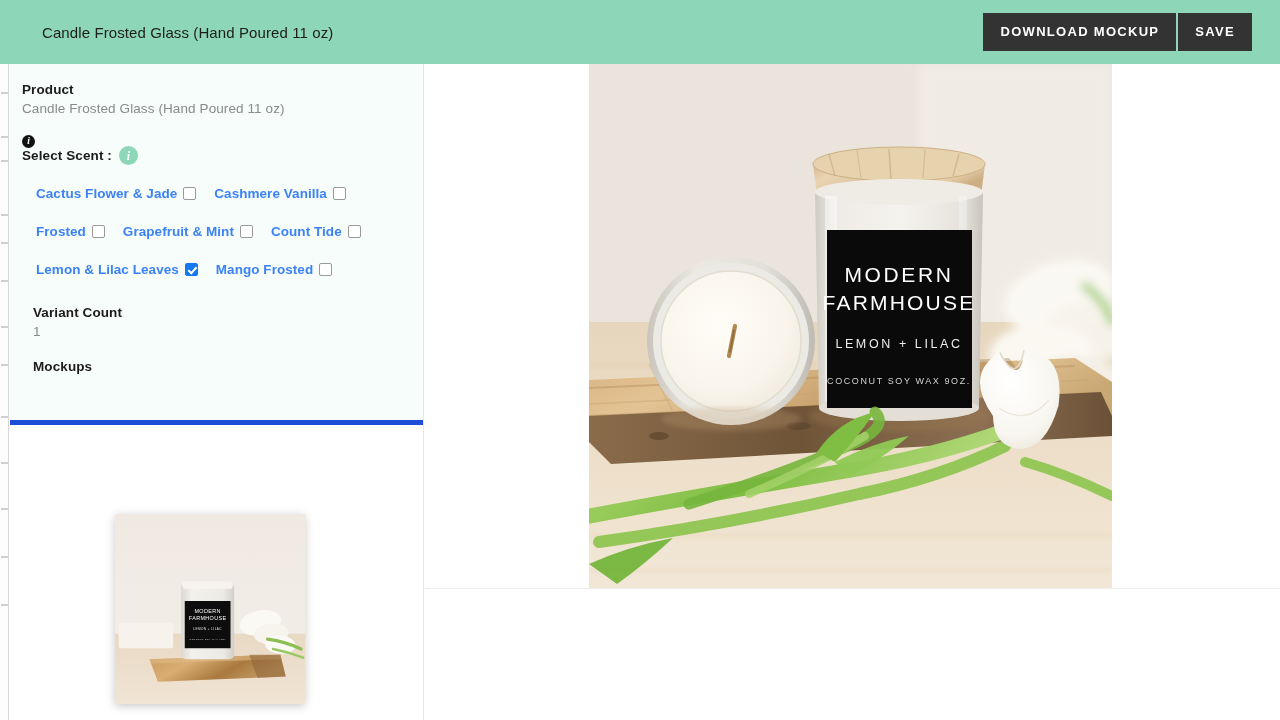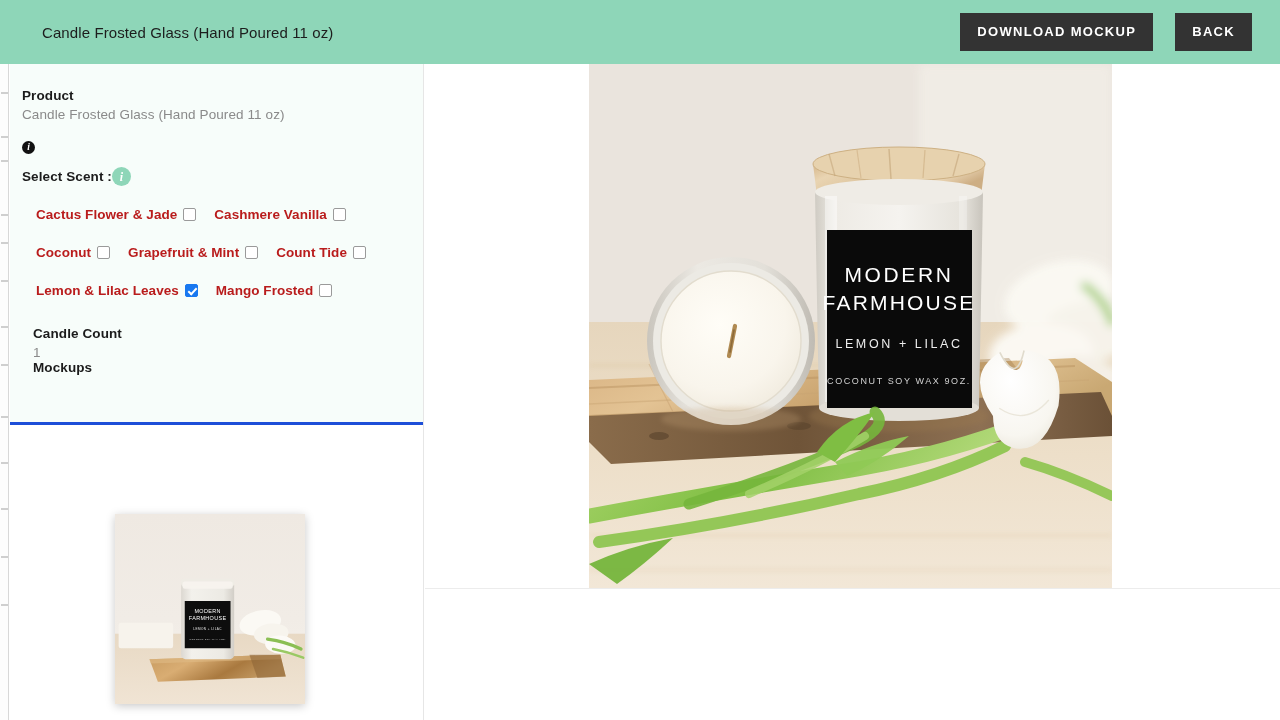--- a/index.html
+++ b/index.html
@@ -35,21 +35,21 @@
   }
   .topbar-title {
     font-size: 15px;
     color: #1d1d1d;
     font-weight: 400;
     letter-spacing: 0.1px;
     white-space: nowrap;
   }
   .topbar-actions {
     display: flex;
-    gap: 22px;
+    gap: 2px;
   }
   .tb-btn {
     background: #333333;
     color: #ffffff;
     border: none;
     height: 38px;
     padding: 0 17px;
     font-family: "Liberation Sans", sans-serif;
     font-size: 13px;
     font-weight: 700;
@@ -86,22 +86,22 @@
     height: 2px;
     background: #a9a9a9;
     opacity: .55;
   }
 
   .panel-info {
     position: absolute;
     left: 10px; top: 0;
     width: 494px;
     background: #f7fdfa;
-    border-bottom: 3px solid #1d4ed8;
-    padding: 24px 22px 16px 12px;
+    border-bottom: 5px solid #1d4ed8;
+    padding: 18px 22px 16px 12px;
     min-height: 361px;
   }
 
   .field-label {
     font-size: 13.5px;
     font-weight: 700;
     color: #1b1b1b;
     letter-spacing: 0.1px;
   }
   .field-value {
@@ -124,21 +124,22 @@
     font-weight: 700;
     font-family: "Liberation Serif", serif;
     font-style: italic;
     line-height: 1;
     cursor: pointer;
   }
 
   .scent-head {
     display: flex;
     align-items: center;
-    margin-top: 15px;
+    gap: 7px;
+    margin-top: 0;
   }
   .scent-head .field-label { font-size: 13.5px; }
   .info-badge {
     display: inline-flex;
     align-items: center;
     justify-content: center;
     width: 19px; height: 19px;
     border-radius: 50%;
     background: #8ed6b8;
     color: #ffffff;
@@ -163,21 +164,21 @@
     display: inline-flex;
     align-items: center;
     gap: 6px;
     margin-right: 18px;
     cursor: pointer;
     white-space: nowrap;
   }
   .scent-item .sc-label {
     font-size: 13.5px;
     font-weight: 700;
-    color: #b91c1c;
+    color: #3b82f6;
     letter-spacing: 0.05px;
   }
   .cb {
     appearance: none;
     -webkit-appearance: none;
     width: 13px; height: 13px;
     border: 1px solid #9a9a9a;
     border-radius: 2px;
     background: #ffffff;
     cursor: pointer;
@@ -193,21 +194,21 @@
     content: "";
     position: absolute;
     left: 4px; top: 1px;
     width: 3px; height: 7px;
     border: solid #ffffff;
     border-width: 0 2px 2px 0;
     transform: rotate(43deg);
   }
 
   .variant-block { margin-top: 28px; padding-left: 11px; }
-  .mockups-label { padding-left: 11px; }
+  .mockups-label { margin-top: 20px; padding-left: 11px; }
 
   
   .thumb-area {
     position: absolute;
     left: 10px; top: 362px;
     width: 414px;
     height: 294px;
     background: #ffffff;
   }
   .thumb-card {
@@ -271,21 +272,21 @@
 </style>
 </head>
 <body>
 
 <div id="app">
 
   <div class="topbar">
     <div class="topbar-title">Candle Frosted Glass (Hand Poured 11 oz)</div>
     <div class="topbar-actions">
       <button class="tb-btn">DOWNLOAD MOCKUP</button>
-      <button class="tb-btn">BACK</button>
+      <button class="tb-btn">SAVE</button>
     </div>
   </div>
 
   <div class="sidebar">
 
     <div class="sidebar-scroll-edge">
       <div class="edge-tick" style="top:28px"></div>
       <div class="edge-tick" style="top:72px"></div>
       <div class="edge-tick" style="top:96px"></div>
       <div class="edge-tick" style="top:150px"></div>
@@ -324,21 +325,21 @@
             <input type="checkbox" class="cb" style="">
           </label>
           <label class="scent-item">
             <span class="sc-label">Cashmere Vanilla</span>
             <input type="checkbox" class="cb" style="">
           </label>
         </div>
 
         <div class="scent-row">
           <label class="scent-item">
-            <span class="sc-label">Coconut</span>
+            <span class="sc-label">Frosted</span>
             <input type="checkbox" class="cb" style="">
           </label>
           <label class="scent-item">
             <span class="sc-label">Grapefruit &amp; Mint</span>
             <input type="checkbox" class="cb" style="">
           </label>
           <label class="scent-item">
             <span class="sc-label">Count Tide</span>
             <input type="checkbox" class="cb" style="">
           </label>
@@ -351,21 +352,21 @@
           </label>
           <label class="scent-item">
             <span class="sc-label">Mango Frosted</span>
             <input type="checkbox" class="cb" style="">
           </label>
         </div>
 
       </div>
 
       <div class="variant-block">
-        <div class="field-label">Candle Count</div>
+        <div class="field-label">Variant Count</div>
         <div class="field-value">1</div>
       </div>
 
       <div class="mockups-label">
         <div class="field-label">Mockups</div>
       </div>
 
     </div>
 
     <div class="thumb-area">

